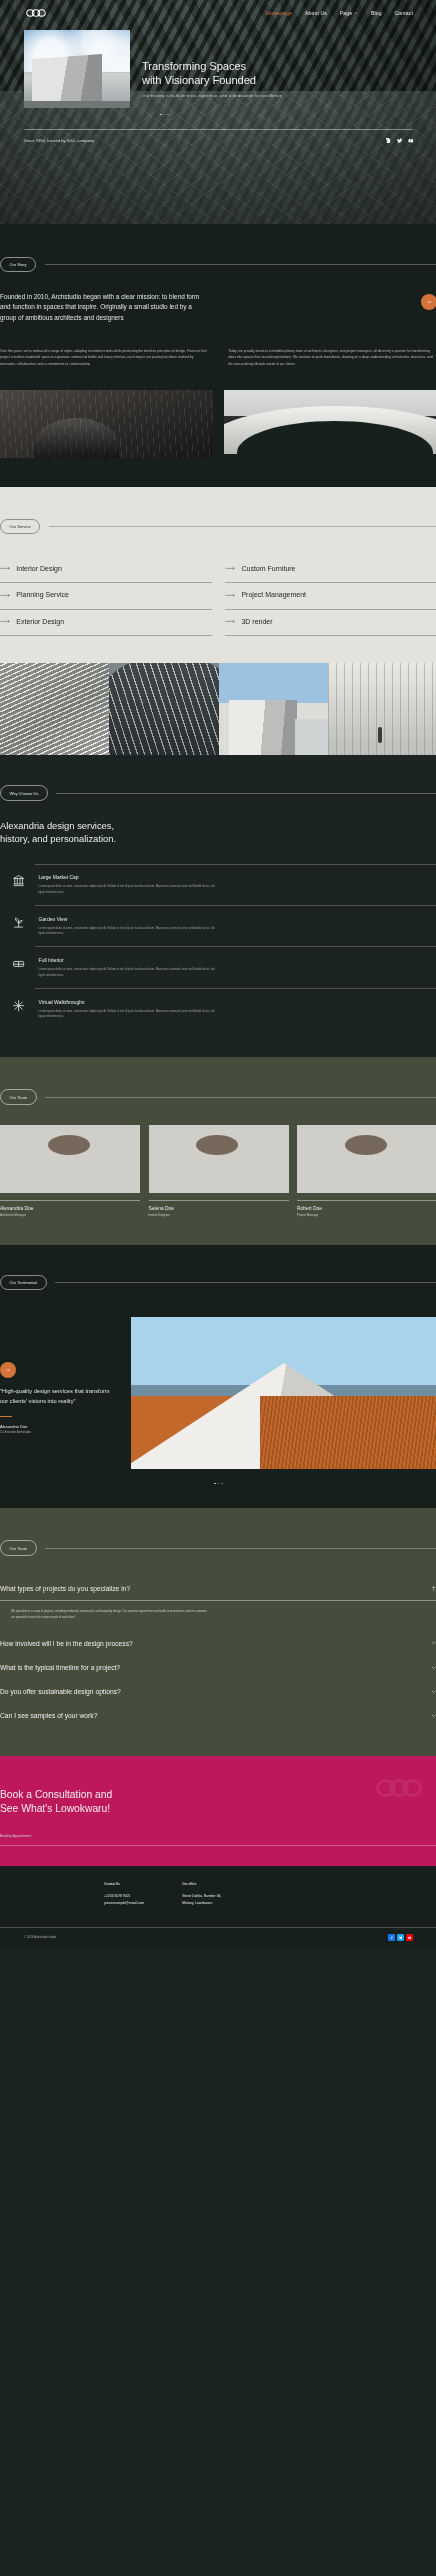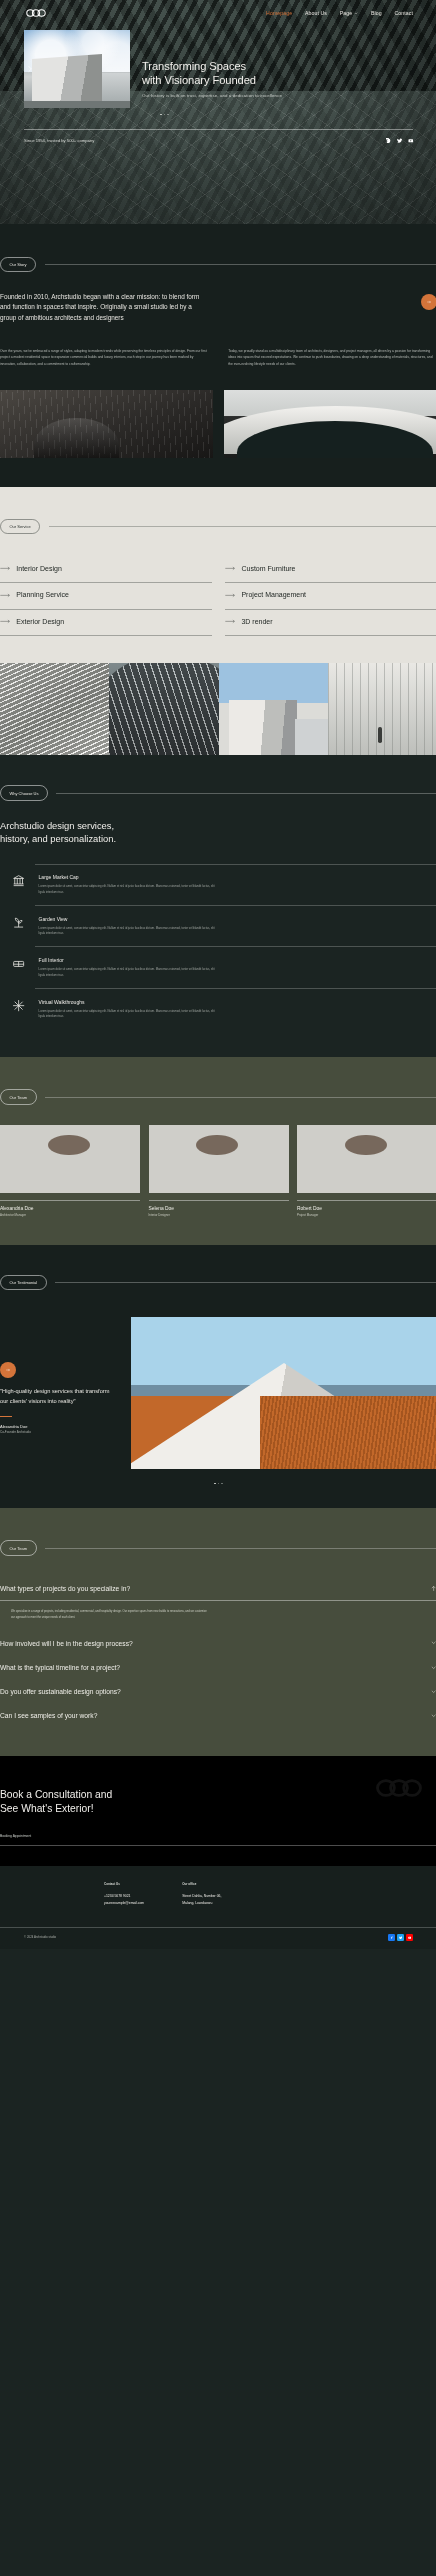--- a/index.html
+++ b/index.html
@@ -211,21 +211,21 @@
   .faq-list{margin-top:20.6px;}
   .faq-item{padding:8.5px 0;}
   .faq-q{display:flex;align-items:center;justify-content:space-between;gap:7.3px;}
   .faq-q span{font-size:6.7px;font-weight:300;color:#f0efe9;}
   .faq-q svg{width:7.3px;height:7.3px;color:#e6e5dd;flex:none;}
   .faq-sep{height:0.6px;background:rgba(255,255,255,.4);margin-top:8px;}
   .faq-a{font-size:2.7px;line-height:2;color:#cbcec3;margin:8.5px 0 2.4px 11px;max-width:200px;}
   .faq-item.plain{border-bottom:none;}
 
   
-  .cta{background:#000000;padding:32px 0 20.6px;position:relative;overflow:hidden;}
+  .cta{background:#be185d;padding:32px 0 20.6px;position:relative;overflow:hidden;}
   .cta-mark{position:absolute;right:9.7px;top:18px;width:56px;height:28px;opacity:.07;}
   .cta h2{font-size:10.3px;font-weight:400;line-height:1.38;color:#f1efeb;position:relative;z-index:2;}
   .cta-label{font-size:3.3px;color:#c9cdc8;margin-top:17px;}
   .cta-line{height:0.6px;background:rgba(255,255,255,.3);margin-top:7.3px;}
 
   
   .foot{background:#171f1d;padding:16px 0 0;}
   .foot-cols{display:flex;gap:38px;padding-left:104px;}
   .fcol h5{font-size:3px;color:#d5d8d3;margin-bottom:7.3px;}
   .fcol a,.fcol p{font-size:3.4px;color:#eceae6;display:block;text-decoration:none;line-height:1.9;}
@@ -396,21 +396,21 @@
     <div class="g3"></div>
     <div class="g4"></div>
   </section>
 
   <section class="why sec">
     <div class="pill-row">
       <div class="pill">Why Choose Us</div>
       <div class="pill-line"></div>
     </div>
     <h2>
-      <span>Archstudio design services,</span><br>
+      <span>Alexandria design services,</span><br>
       <span>history, and personalization.</span>
     </h2>
     <div class="feat-wrap">
       <div class="feat">
         <div class="feat-ic">
           <svg viewBox="0 0 24 24" fill="none" stroke="currentColor" stroke-width="1.4">
               <path d="M12 3L3 8h18L12 3z"></path>
               <path d="M5 8v10M9.5 8v10M14.5 8v10M19 8v10"></path>
               <path d="M3 18h18M3 21h18"></path>
             </svg>
@@ -568,21 +568,21 @@
   </section>
 
   <section class="cta sec">
     <svg class="cta-mark" viewBox="0 0 60 28" fill="none">
       <path d="M16 6c-5 0-9 3.6-9 8s4 8 9 8 9-3.6 9-8-4-8-9-8z" stroke="#fff" stroke-width="3"></path>
       <path d="M30 6c-5 0-9 3.6-9 8s4 8 9 8 9-3.6 9-8-4-8-9-8z" stroke="#fff" stroke-width="3"></path>
       <path d="M44 6c-5 0-9 3.6-9 8s4 8 9 8 9-3.6 9-8-4-8-9-8z" stroke="#fff" stroke-width="3"></path>
     </svg>
     <h2>
       <span>Book a Consultation and</span><br>
-      <span>See What's Exterior!</span>
+      <span>See What's Lowokwaru!</span>
     </h2>
     <div class="cta-label">Booking Appointment</div>
     <div class="cta-line"></div>
   </section>
 
   <footer class="foot">
     <div class="foot-cols">
       <div class="fcol">
         <h5>Contact Us</h5>
         <a href="#">+1234 5678 9021</a>

